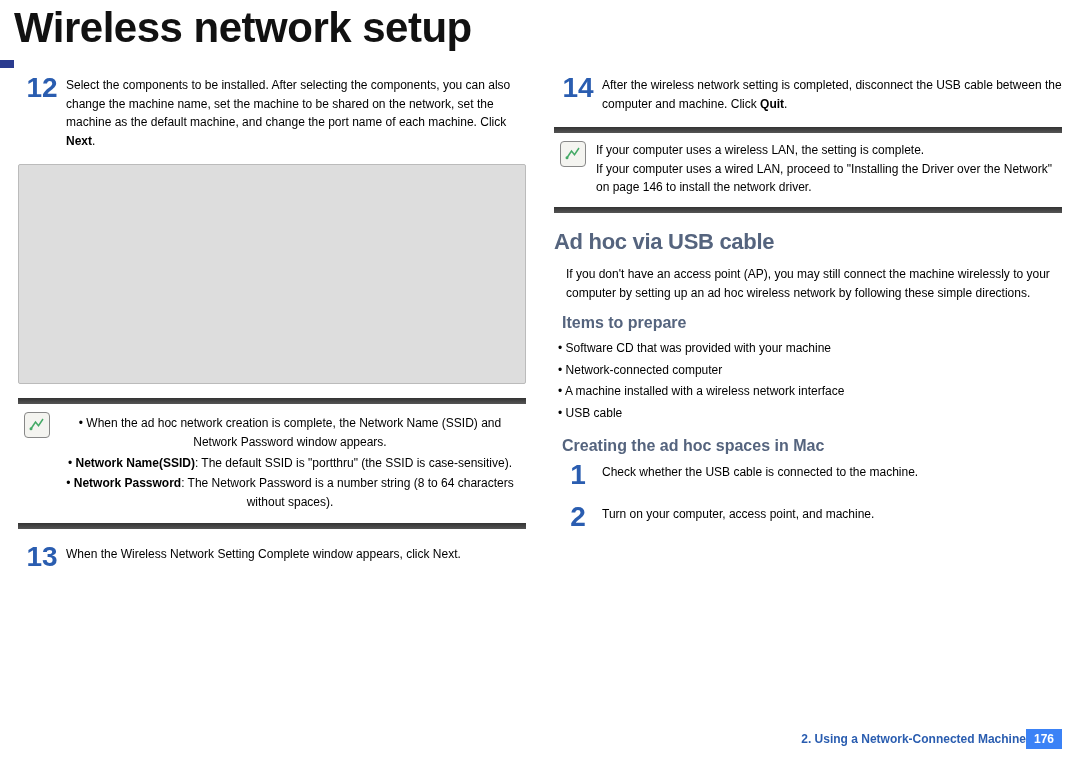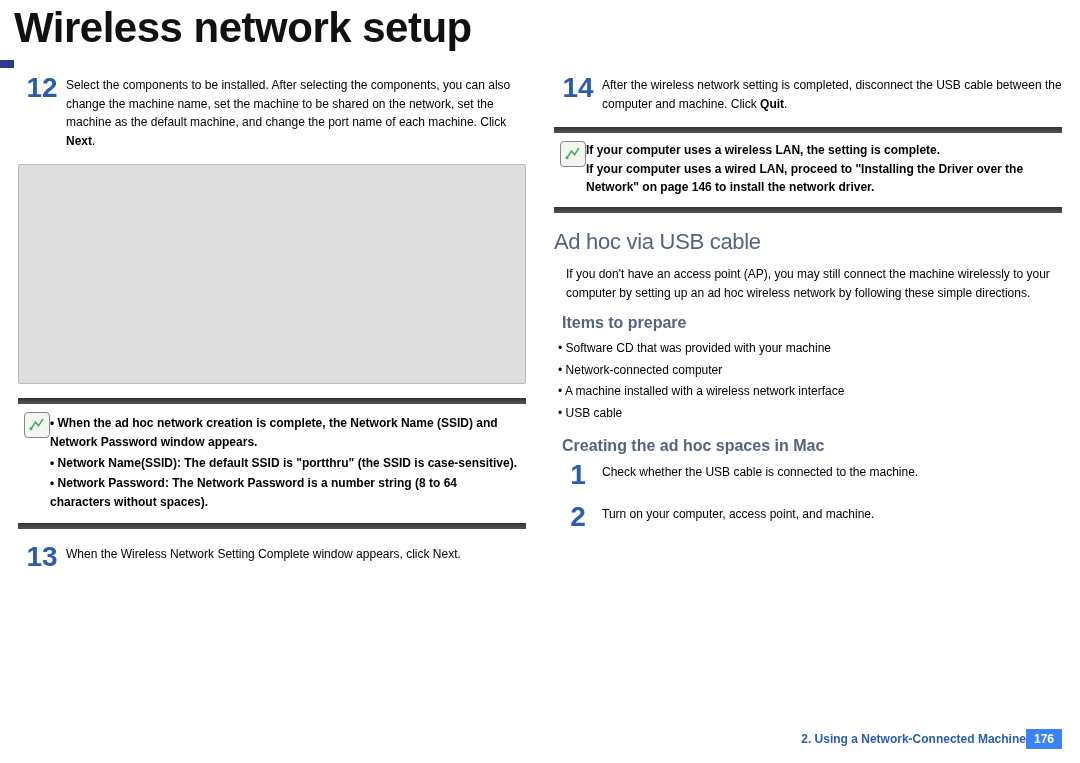--- a/index.html
+++ b/index.html
@@ -68,42 +68,42 @@
   .note-box {
     margin: 6px 0 14px 0;
   }
   .note-bar {
     height: 6px;
     background: linear-gradient(#333, #555);
   }
   .note-inner {
     display: flex;
     padding: 8px 6px 10px 6px;
+    gap: 10px;
     font-size: 12px;
     line-height: 1.55;
-    font-weight: bold;
   }
   .note-icon {
     width: 26px;
     height: 26px;
     flex-shrink: 0;
     border: 1px solid #888;
     border-radius: 4px;
     display: flex;
     align-items: center;
     justify-content: center;
     background: #f4f4f0;
   }
   .note-icon svg { width: 18px; height: 18px; }
-  .note-list { list-style: none; }
+  .note-list { list-style: none; text-align: center; }
   .note-list li { margin: 2px 0; }
   .note-list li::before { content: "•  "; color: #000; }
   .subhead-1 {
     font-size: 22px;
-    font-weight: 400;
+    font-weight: 700;
     color: #55647e;
     margin: 16px 0 10px 0;
     letter-spacing: -0.3px;
   }
   .subhead-2 {
     font-size: 16px;
     font-weight: 700;
     color: #55647e;
     margin: 12px 0 6px 8px;
   }

